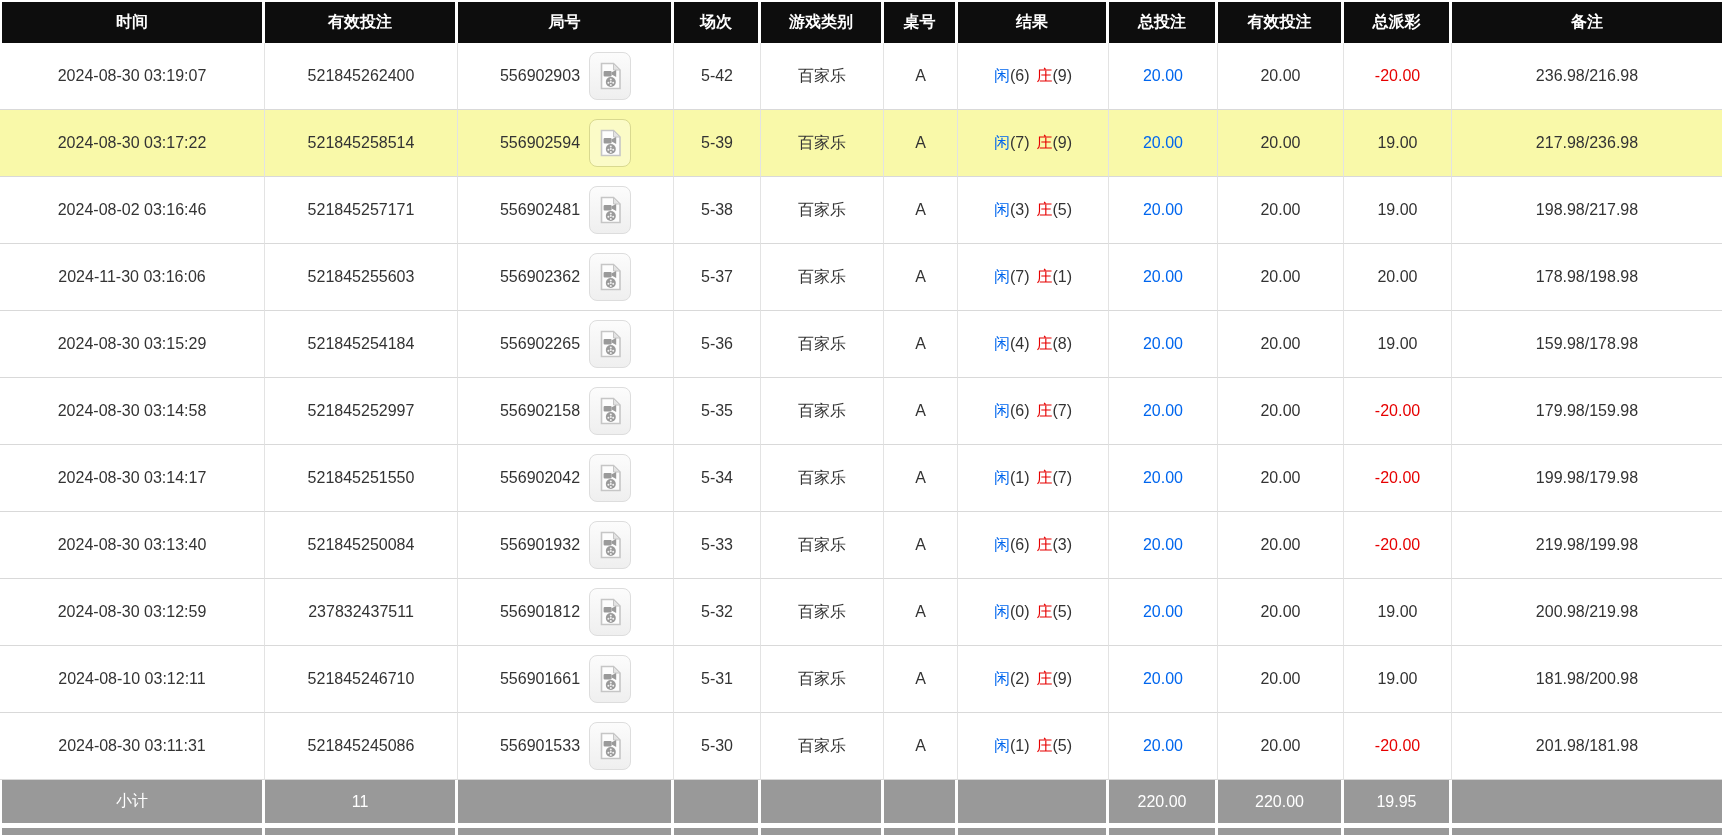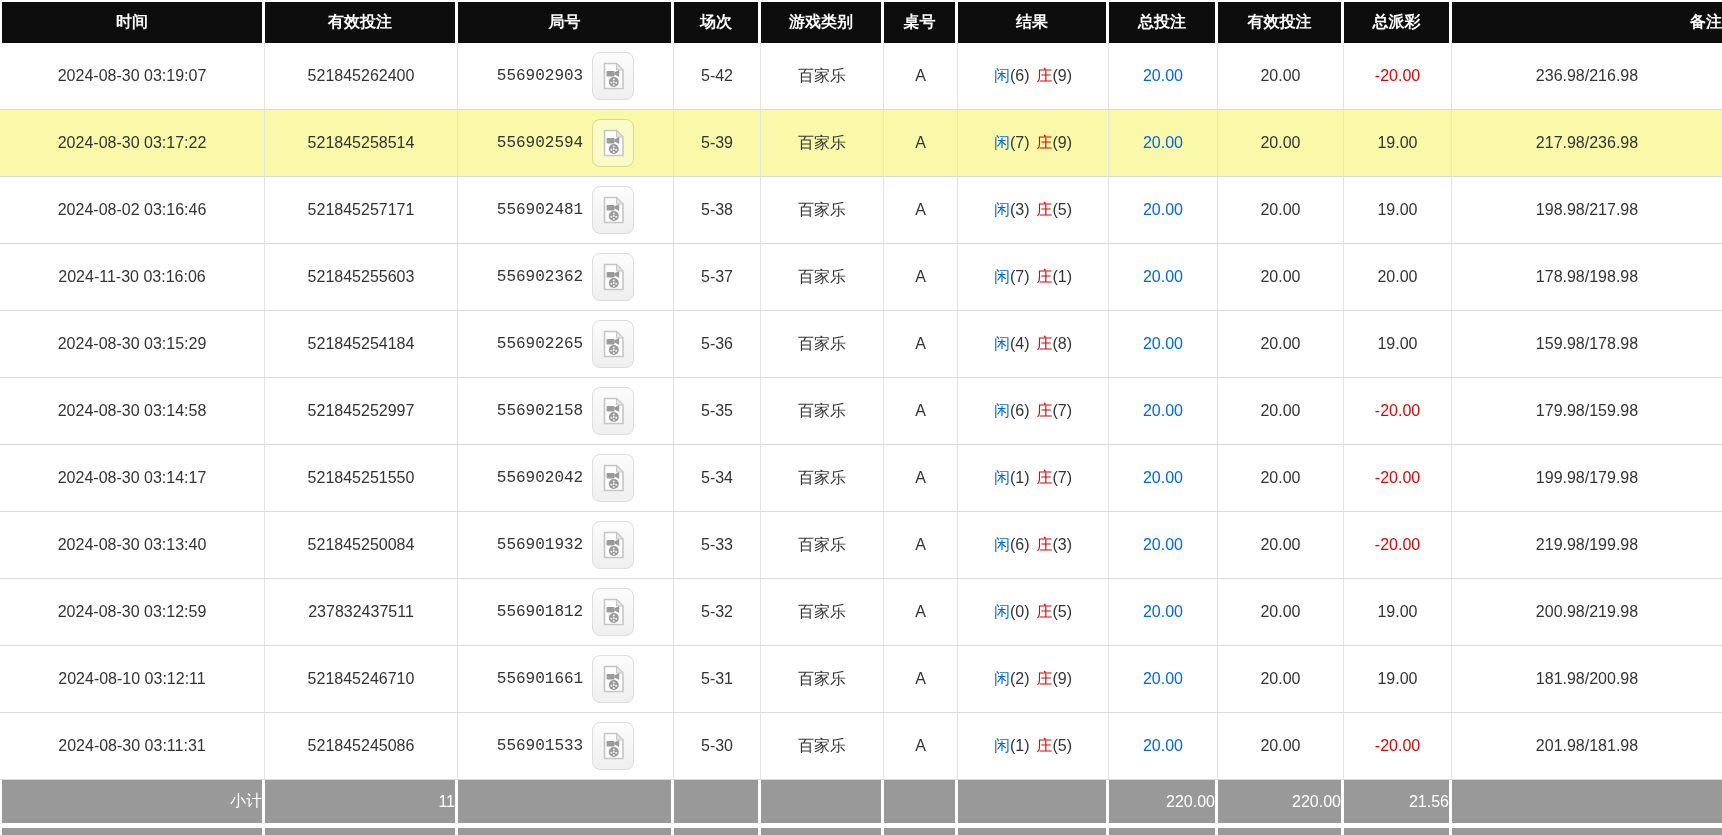--- a/index.html
+++ b/index.html
@@ -23,48 +23,48 @@
     width:1722px;table-layout:fixed;
   }
   
   thead th{
     background:var(--header-bg);color:#fff;
     font-size:16px;font-weight:bold;
     height:41px;padding:0;text-align:center;
     border-right:3px solid #fff;border-top:2px solid #fff;
   }
   thead th:first-child{border-left:2px solid #fff;}
-  thead th:last-child{border-right:0;text-align:right;}
+  thead th:last-child{border-right:0;}
   
   tbody td{
     height:66px;padding:0;text-align:center;vertical-align:middle;
     font-size:16px;color:var(--text);background:#fff;
     border-bottom:1px solid var(--row-border);
     border-right:1px solid var(--col-border);
   }
   tbody td:last-child{border-right:0;}
   tr.highlight td{background:var(--highlight);margin-left:28px;}
   .blue{color:var(--blue);}
   .red{color:var(--red);}
   .neg{color:var(--red);}
   .result-banker{margin-left:7px;}
   
-  .round-wrap{display:inline-flex;align-items:center;justify-content:center;gap:9px;font-family:Liberation Mono, monospace;}
+  .round-wrap{display:inline-flex;align-items:center;justify-content:center;gap:9px;}
   .video-btn{
     width:42px;height:48px;flex:0 0 auto;
     background:linear-gradient(#fcfcfc,#efefef);
     border:1px solid #ddd;border-radius:8px;
     display:inline-flex;align-items:center;justify-content:center;
     cursor:pointer;padding:0;
   }
   tr.highlight .video-btn{background:rgba(255,255,255,0.35);border-color:#d9d98f;}
   
   tr.footer-row td{
     background:var(--footer-bg);color:#fff;
-    height:43px;font-size:16px;text-align:right;padding:0;
+    height:43px;font-size:16px;text-align:center;padding:0;
     border-right:3px solid #fff;border-bottom:0;margin-top:9px;
   }
   tr.footer-row td:first-child{border-left:2px solid #fff;}
   tr.footer-row td:last-child{border-right:0;}
   tr.gap-row td{height:5px;padding:0;background:#fff;border:0;}
   tr.partial-row td{height:30px;}
 </style>
 </head>
 <body>
 
@@ -467,21 +467,21 @@
     <tr class="footer-row">
       <td>小计</td>
       <td>11</td>
       <td></td>
       <td></td>
       <td></td>
       <td></td>
       <td></td>
       <td>220.00</td>
       <td>220.00</td>
-      <td>21.56</td>
+      <td>19.95</td>
       <td></td>
     </tr>
     <tr class="gap-row">
         <td colspan="11"></td>
       </tr>
     <tr class="footer-row partial-row">
       <td></td>
         <td></td>
         <td></td>
       <td></td>

